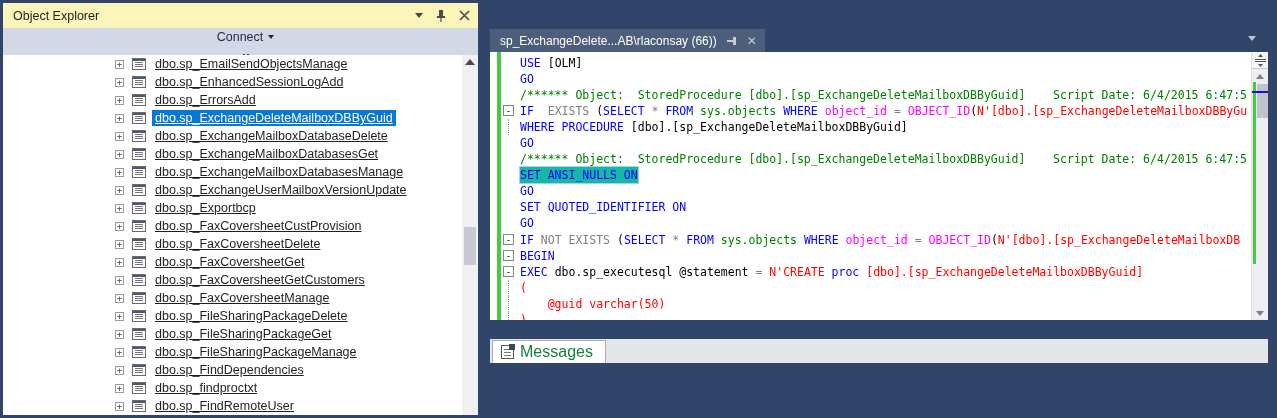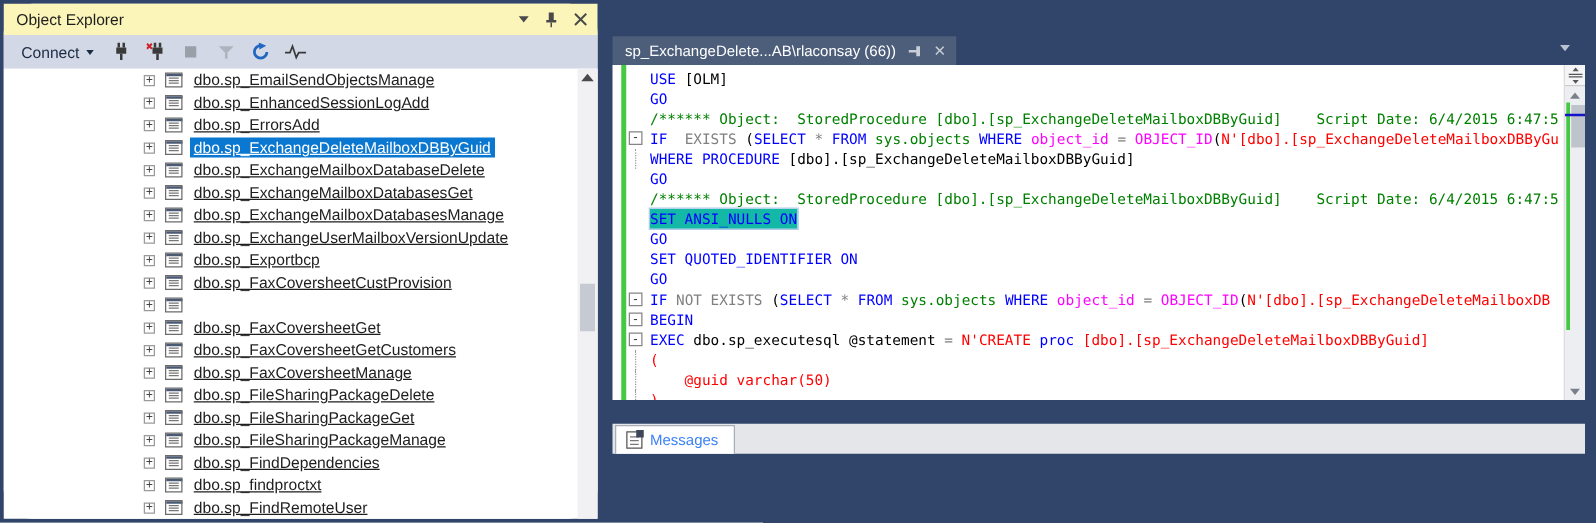--- a/index.html
+++ b/index.html
@@ -1,25 +1,25 @@
 <!DOCTYPE html>
 <html><head>
 <meta charset="utf-8">
 <style>
   * { margin:0; padding:0; box-sizing:border-box; }
   body { font-family:"Liberation Sans", sans-serif; }
   .screen { position:relative; width:1277px; height:418px; background:#31456A; overflow:hidden; }
 
   
-  .oe { position:absolute; left:3px; top:3px; width:475px; height:412px; background:#fff;border-radius:23px; }
+  .oe { position:absolute; left:3px; top:3px; width:475px; height:412px; background:#fff; }
   .oe-title { position:absolute; left:0; top:0; width:100%; height:25px; background:#FCF5B9; display:flex; align-items:center; padding:0 8px 0 10px; }
   .oe-title-text { font-size:12.5px; color:#1e1e1e; flex:1; }
   .oe-title-icons { display:flex; align-items:center; gap:12px; }
   .tri-down { width:0; height:0; border-left:4px solid transparent; border-right:4px solid transparent; border-top:5px solid #4a4a4a; }
-  .oe-toolbar { position:absolute; left:0; top:25px; width:100%; height:27px; background:#D2D8E5; display:flex; align-items:center; padding-left:10px; gap:8px; }
+  .oe-toolbar { position:absolute; left:0; top:25px; width:100%; height:27px; background:#D2D8E5; display:flex; align-items:center; padding-left:10px; gap:8px;flex-direction:column; }
   .connect-btn { display:flex; align-items:center; gap:5px; font-size:12.5px; color:#1b2a44; padding:2px 4px; }
   .tb-icon { width:20px; height:18px; display:flex; align-items:center; justify-content:center; }
   .oe-tree { position:absolute; left:0; top:52px; width:100%; height:360px; background:#fff; overflow:hidden; }
   .trow { height:18px; display:flex; align-items:center; padding-left:112px; white-space:nowrap; }
   .expbox { width:9px; height:9px; border:1px solid #9a9a9a; background:#fff; color:#444; font-size:9px; line-height:7px; text-align:center; flex:none; font-family:"DejaVu Sans Mono",monospace; }
   .spicon { width:14px; height:12px; margin-left:8px; margin-right:6px; flex:none; border:1px solid #6b6b6b; background:
       linear-gradient(#777,#777) 2px 3px / 8px 1px no-repeat,
       linear-gradient(#777,#777) 2px 5px / 8px 1px no-repeat,
       linear-gradient(#777,#777) 2px 7px / 8px 1px no-repeat,
       linear-gradient(#4a5a74,#4a5a74) 0 0 / 14px 2px no-repeat,
@@ -54,21 +54,21 @@
   .vscroll { position:absolute; right:0; top:0; width:17px; height:100%; background:#EDEEF2; border-left:1px solid #DDD; }
   .vsplit { position:absolute; top:0; left:0; width:17px; height:17px; background:#F5F5F7; border-bottom:1px solid #CCC; }
   .vscroll .up { position:absolute; top:22px; left:4px; width:0; height:0; border-left:4px solid transparent; border-right:4px solid transparent; border-bottom:5px solid #7A8089; }
   .vscroll .down { position:absolute; bottom:4px; left:4px; width:0; height:0; border-left:4px solid transparent; border-right:4px solid transparent; border-top:5px solid #7A8089; }
   .vscroll .greenline { position:absolute; left:1px; top:30px; width:3px; height:182px; background:#45C945; }
   .vscroll .thumb { position:absolute; left:5px; top:32px; width:11px; height:34px; background:#BFC3CC; }
   .vscroll .caretline { position:absolute; left:0; top:39px; width:100%; height:2px; background:#1414C8; }
 
   .msgband { position:absolute; left:0; top:312px; width:100%; height:24px; background:#E4E6EA; }
   .msg-tab { position:absolute; left:2px; top:1px; height:23px; background:#fff; border:1px solid #A8ADB6; border-bottom:none; display:flex; align-items:center; padding:0 12px 0 8px; gap:6px; }
-  .msg-tab-label { font-size:12px; color:#3b82f6; }
+  .msg-tab-label { font-size:16px; color:#15803d; }
   .msgicon { width:13px; height:14px; position:relative; border:1px solid #555; background:
       linear-gradient(#777,#777) 2px 3px / 7px 1px no-repeat,
       linear-gradient(#777,#777) 2px 6px / 7px 1px no-repeat,
       linear-gradient(#777,#777) 2px 9px / 7px 1px no-repeat, #fff; }
   .msgicon::after { content:""; position:absolute; right:-2px; top:-2px; width:6px; height:6px; background:#3E4758; }
 
   .msgbody { position:absolute; left:0; top:336px; width:100%; height:76px; background:#fff; overflow:hidden; }
   .msgtext { position:absolute; left:30px; top:7px; font-family:"DejaVu Sans Mono","Liberation Mono",monospace; font-size:11px; color:#000; line-height:15px; white-space:pre; }
   .msgscroll { position:absolute; right:0; top:0; width:17px; height:100%; background:#F2F2F4; }
   .msgscroll .up { position:absolute; top:4px; left:4px; width:0; height:0; border-left:4px solid transparent; border-right:4px solid transparent; border-bottom:5px solid #7A8089; }
@@ -187,20 +187,21 @@
           <span class="tlabel">dbo.sp_Exportbcp</span>
         </div>
         <div class="trow">
           <span class="expbox">+</span>
           <span class="spicon"></span>
           <span class="tlabel">dbo.sp_FaxCoversheetCustProvision</span>
         </div>
         <div class="trow">
           <span class="expbox">+</span>
           <span class="spicon"></span>
+          <span class="tlabel">dbo.sp_FaxCoversheetDelete</span>
         </div>
         <div class="trow">
           <span class="expbox">+</span>
           <span class="spicon"></span>
           <span class="tlabel">dbo.sp_FaxCoversheetGet</span>
         </div>
         <div class="trow">
           <span class="expbox">+</span>
           <span class="spicon"></span>
           <span class="tlabel">dbo.sp_FaxCoversheetGetCustomers</span>

